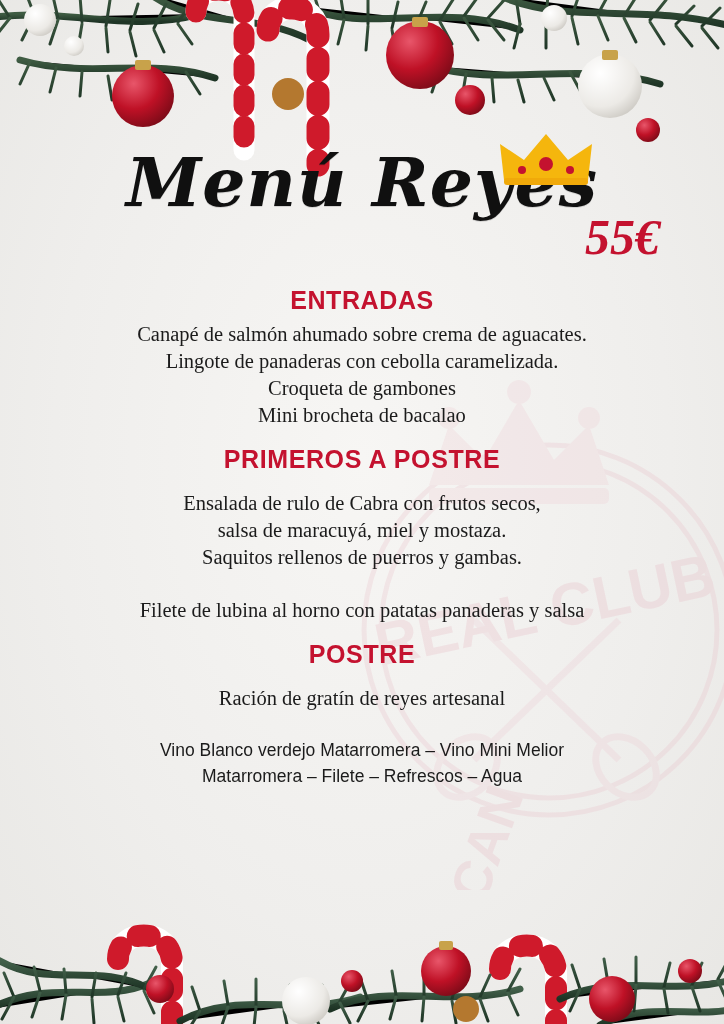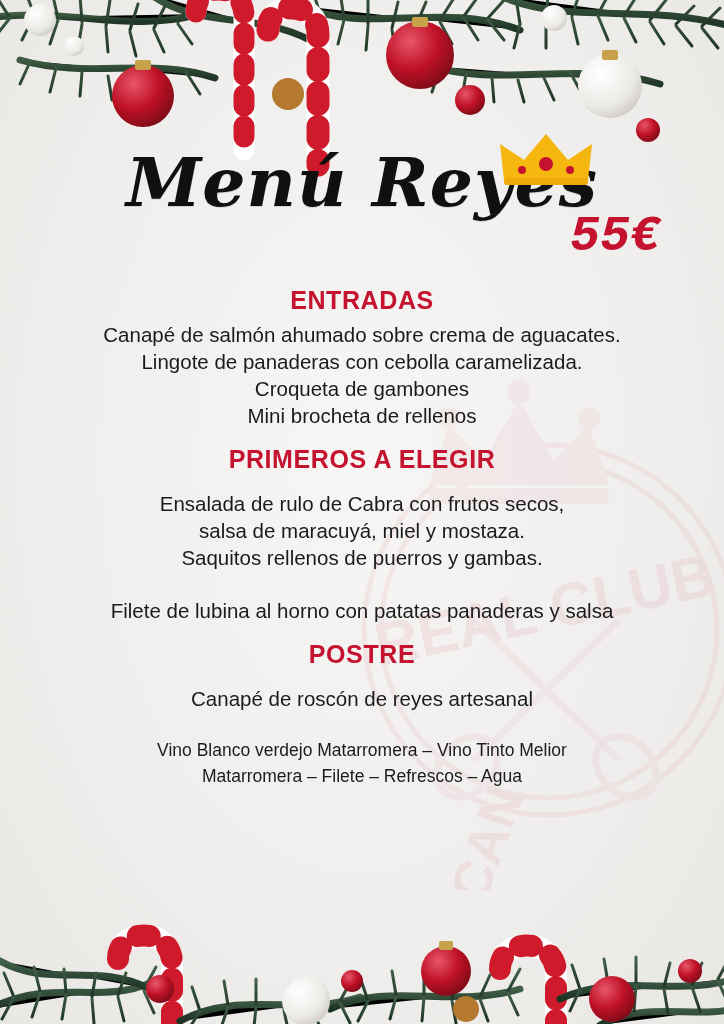--- a/index.html
+++ b/index.html
@@ -78,21 +78,21 @@
     color: #101010;
     margin: 0;
     padding-top: 28px;
     line-height: 1;
     text-shadow: 0 1px 0 rgba(0,0,0,0.12);
   }
   .price {
     position: absolute;
     right: 38px;
     top: 92px;
-    font-family: Liberation Mono, monospace;
+    font-family: Liberation Serif, serif;
     font-style: italic;
     font-weight: bold;
     font-size: 50px;
     color: #c4122f;
     line-height: 1;
   }
 
   .section {
     margin-top: 16px;
     text-align: center;
@@ -100,21 +100,21 @@
   .section-heading {
     font-family: "Liberation Sans", sans-serif;
     font-weight: bold;
     font-size: 25px;
     letter-spacing: 0.6px;
     color: #c4122f;
     margin: 0 0 6px 0;
   }
 
   .dish {
-    font-family: Liberation Sans, sans-serif;
+    font-family: Liberation Serif, serif;
     font-size: 20.5px;
     color: #1b1b1b;
     line-height: 1.32;
     margin: 0;
   }
 
   .spacer-sm { height: 10px; }
 
   .drinks {
     margin-top: 26px;
@@ -297,41 +297,41 @@
       </div>
       <h1 class="menu-title">Menú Reyes</h1>
       <div class="price">55€</div>
     </div>
 
     <div class="section">
       <h2 class="section-heading">ENTRADAS</h2>
       <p class="dish">Canapé de salmón ahumado sobre crema de aguacates.</p>
       <p class="dish">Lingote de panaderas con cebolla caramelizada.</p>
       <p class="dish">Croqueta de gambones</p>
-      <p class="dish">Mini brocheta de rellenos</p>
+      <p class="dish">Mini brocheta de bacalao</p>
     </div>
 
     <div class="section">
-      <h2 class="section-heading">PRIMEROS A ELEGIR</h2>
+      <h2 class="section-heading">PRIMEROS A POSTRE</h2>
       <div class="spacer-sm"></div>
       <p class="dish">Ensalada de rulo de Cabra con frutos secos,</p>
       <p class="dish">salsa de maracuyá, miel y mostaza.</p>
       <p class="dish">Saquitos rellenos de puerros y gambas.</p>
     </div>
 
     <div class="section">
       <div class="spacer-sm"></div>
       <p class="dish">Filete de lubina al horno con patatas panaderas y salsa</p>
     </div>
 
     <div class="section">
       <h2 class="section-heading">POSTRE</h2>
       <div class="spacer-sm"></div>
-      <p class="dish">Canapé de roscón de reyes artesanal</p>
+      <p class="dish">Ración de gratín de reyes artesanal</p>
     </div>
 
     <div class="drinks">
-      <p class="drinks-line">Vino Blanco verdejo Matarromera – Vino Tinto Melior</p>
+      <p class="drinks-line">Vino Blanco verdejo Matarromera – Vino Mini Melior</p>
       <p class="drinks-line">Matarromera – Filete – Refrescos – Agua</p>
     </div>
 
   </div>
 </div>
 
 </body></html>

